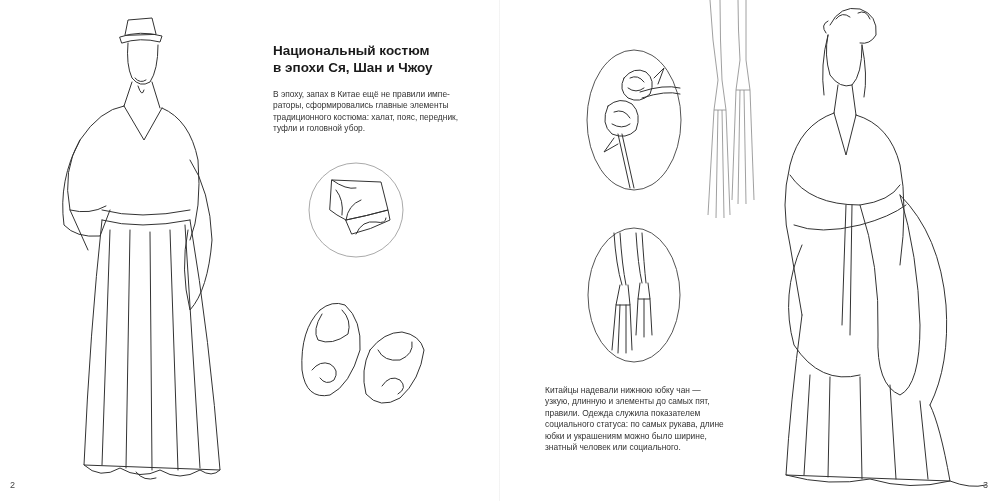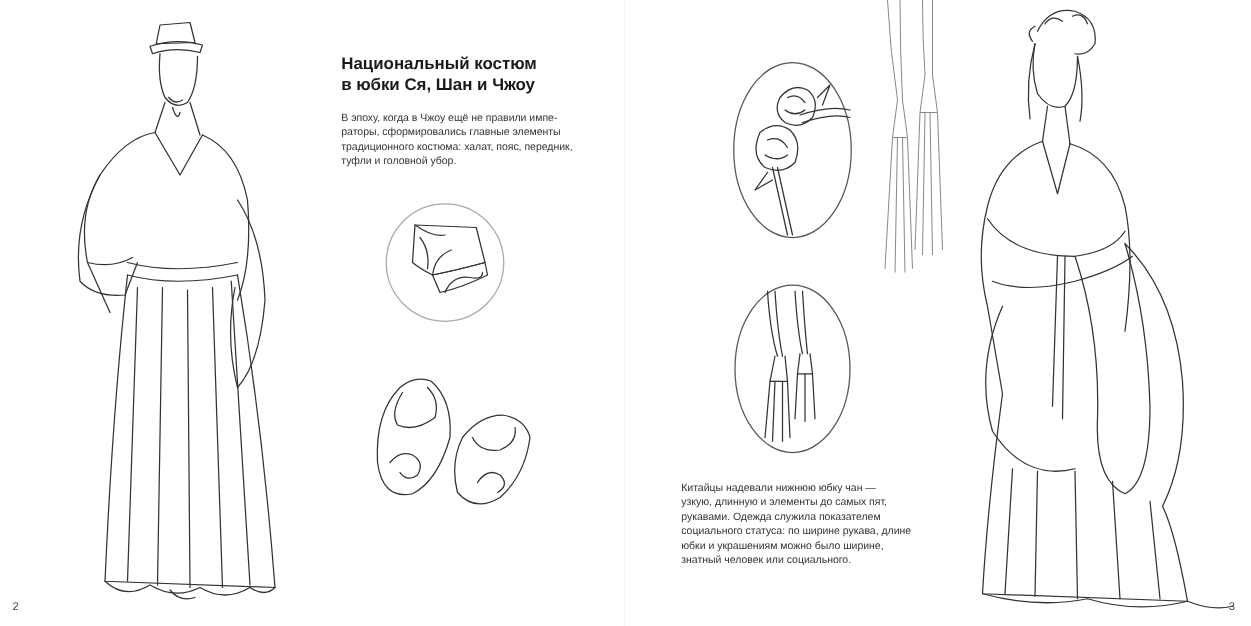--- a/index.html
+++ b/index.html
@@ -50,25 +50,25 @@
 
     <path class="ln" d="M62 210 Q50 320 44 455 L180 460 Q170 330 150 210"></path>
     <path class="ln" d="M70 220 L62 455 M90 220 L86 458 M110 222 L112 460 M130 220 L138 460 M145 215 L160 458"></path>
     <path class="ln" d="M44 455 Q60 470 80 458 Q100 470 120 460 Q140 472 160 460 Q172 468 180 460"></path>
 
     <path class="ln" d="M96 462 Q104 472 116 468"></path>
   </svg>
 
   <div class="title">
     <span>Национальный костюм</span>
-    <span>в юбки Ся, Шан и Чжоу</span>
+    <span>в эпохи Ся, Шан и Чжоу</span>
   </div>
 
   <div class="para left">
-    <span>В эпоху, когда в Чжоу ещё не правили импе-</span>
+    <span>В эпоху, запах в Китае ещё не правили импе-</span>
     <span>раторы, сформировались главные элементы</span>
     <span>традиционного костюма: халат, пояс, передник,</span>
     <span>туфли и головной убор.</span>
   </div>
 
   <svg width="100" height="100" style="left:306px;top:160px;" viewBox="0 0 100 100">
     <circle class="circ" cx="50" cy="50" r="47"></circle>
     <path class="ln" d="M26 20 L75 22 L82 50 Q60 56 40 60 Q30 55 24 50 Z"></path>
     <path class="ln" d="M26 20 Q40 30 50 28 M40 60 Q42 45 55 40 M30 30 Q38 40 36 55"></path>
     <path class="ln" d="M40 60 Q60 56 82 50 L84 60 Q64 70 46 74 Z"></path>
@@ -117,22 +117,22 @@
     <path class="ln" d="M52 8 Q54 40 58 58 M58 8 Q60 40 62 58"></path>
     <path class="ln" d="M36 60 L32 80 L46 80 L44 60"></path>
     <path class="ln" d="M32 80 L28 125 M36 80 L34 128 M42 80 L42 128 M46 80 L48 125"></path>
     <path class="ln" d="M56 58 L54 74 L66 74 L64 58"></path>
     <path class="ln" d="M54 74 L52 110 M60 74 L60 112 M66 74 L68 110"></path>
   </svg>
 
   <div class="para right" style="left:45px;">
     <span>Китайцы надевали нижнюю юбку чан —</span>
     <span>узкую, длинную и элементы до самых пят,</span>
-    <span>рукавами. Одежда служила показателем</span>
-    <span>социального статуса: по ширине рукава, длине</span>
+    <span>правили. Одежда служила показателем</span>
+    <span>социального статуса: по самых рукава, длине</span>
     <span>юбки и украшениям можно было ширине,</span>
     <span>знатный человек или социального.</span>
   </div>
 
   <svg width="240" height="490" style="left:250px;top:5px;" viewBox="0 0 240 490">
 
     <path class="ln" d="M80 20 Q90 0 110 4 Q128 10 126 30 Q120 40 110 38"></path>
     <path class="ln" d="M86 14 Q92 6 100 12 M108 8 Q116 4 120 14 M76 28 Q70 20 78 16"></path>
     <path class="ln" d="M78 30 Q74 50 80 70 Q90 84 102 80 Q112 70 112 40"></path>
     <path class="ln" d="M78 30 Q70 60 74 90 M112 40 Q118 70 114 92"></path>

